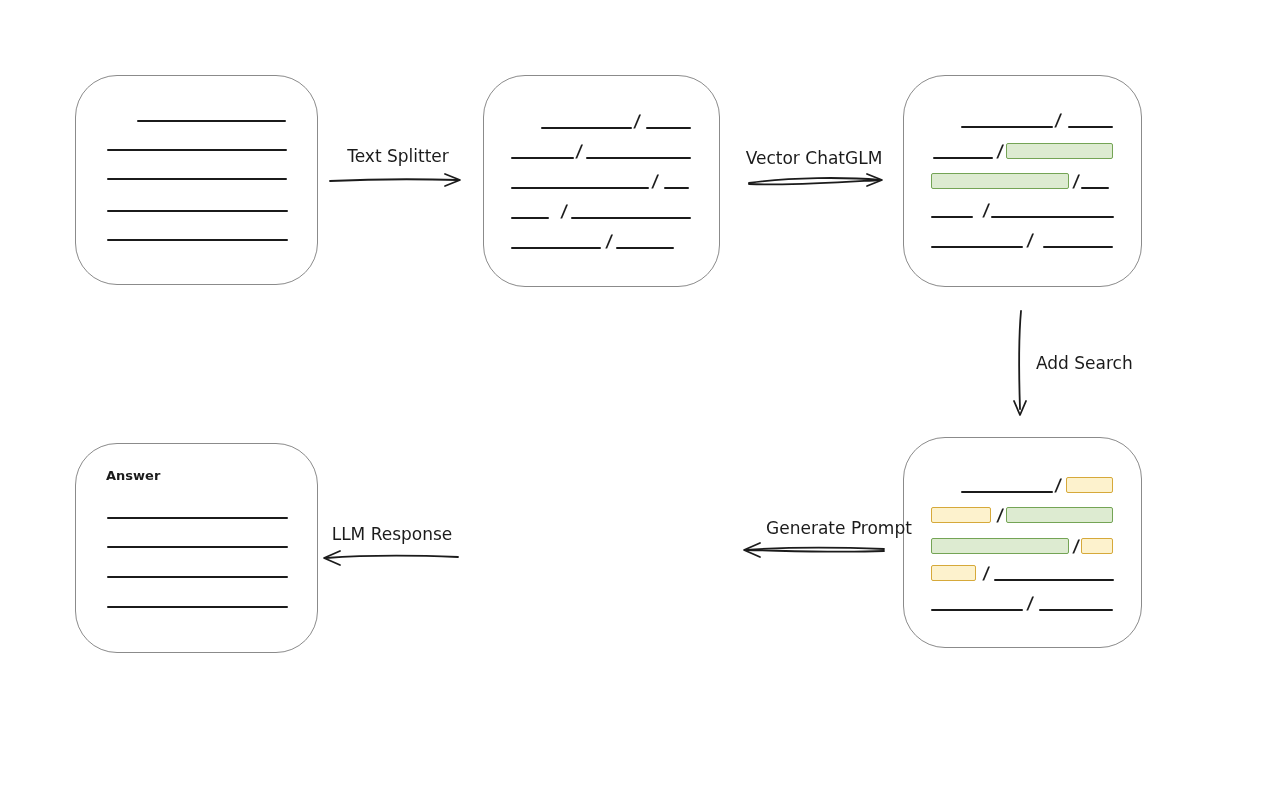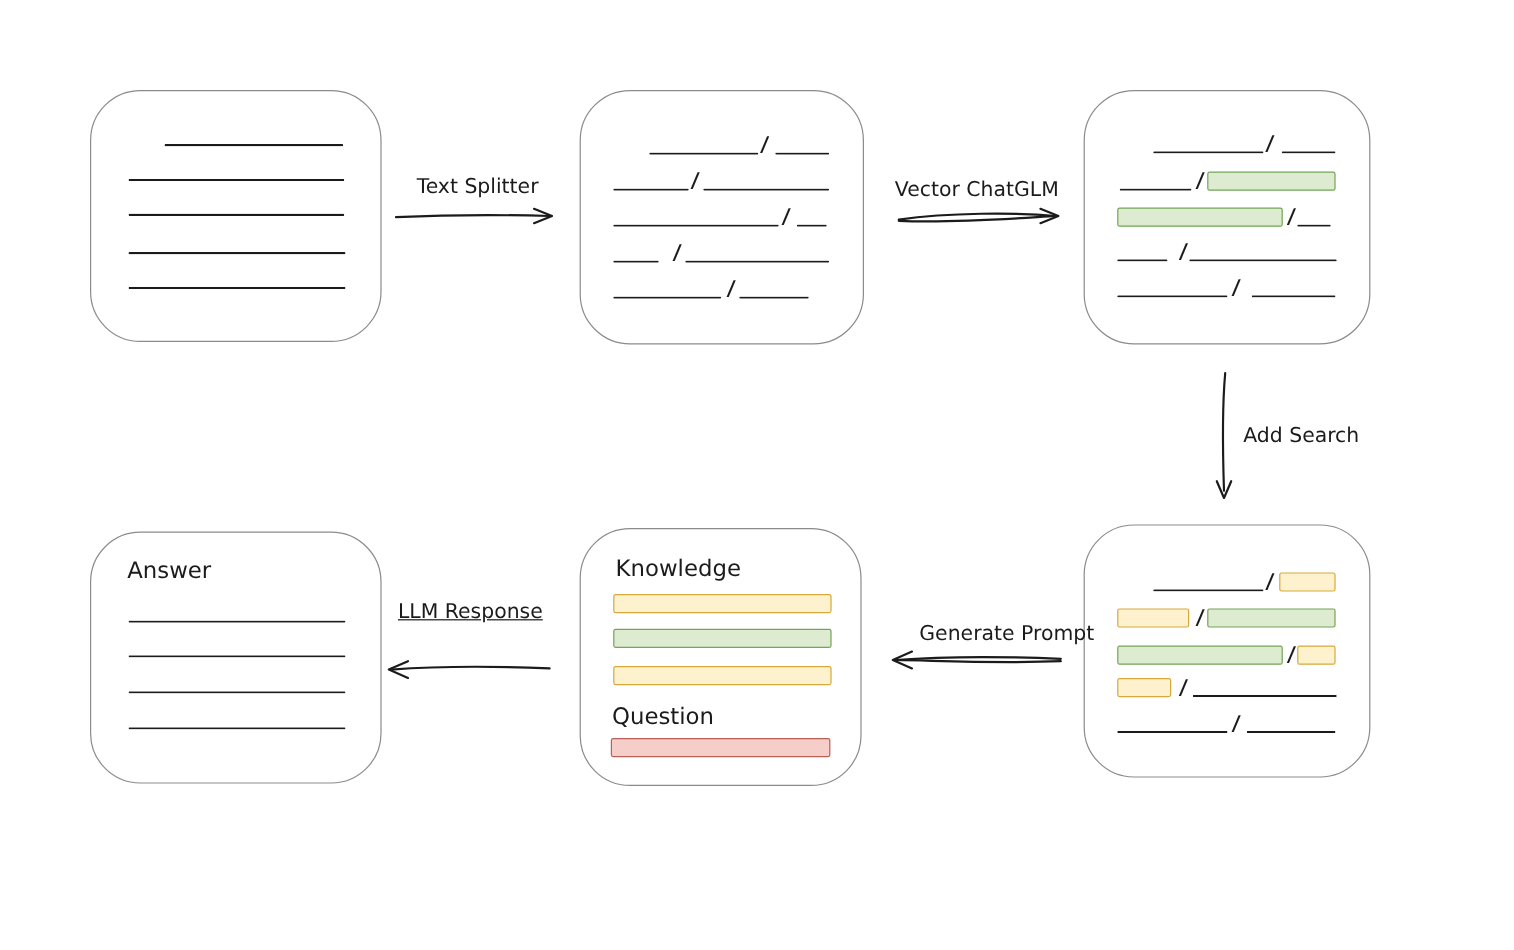--- a/index.html
+++ b/index.html
@@ -19,21 +19,21 @@
   }
   .it-line{position:absolute;border-top:2px solid var(--ink,#1b1b1b);border-radius:2px;}
   .it-slash{
     position:absolute;font-size:17px;line-height:17px;font-weight:600;
     transform:skewX(-6deg);color:var(--ink,#1b1b1b);
   }
   .it-bar{position:absolute;height:16px;box-sizing:border-box;border-radius:2px;}
   .bar-green{background:var(--green-fill,#ddebd1);border:1.6px solid var(--green-border,#74a455);}
   .bar-yellow{background:var(--yellow-fill,#fdf2cd);border:1.6px solid var(--yellow-border,#d6a93a);}
   .bar-red{background:var(--red-fill,#f5cdc9);border:1.6px solid var(--red-border,#b85f58);}
-  .it-text{position:absolute;font-size:19px;line-height:20px;font-weight:400;white-space:nowrap;}
+  .it-text{position:absolute;font-size:13px;line-height:20px;font-weight:700;white-space:nowrap;}
   .arrow{position:absolute;overflow:visible;}
   .arrow path,.arrow polyline{stroke:var(--ink,#1b1b1b);stroke-width:1.8;fill:none;stroke-linecap:round;stroke-linejoin:round;}
   .arrow-label{
     position:absolute;font-size:17px;line-height:20px;font-weight:500;
     text-align:center;white-space:nowrap;
   }
   .caption{
     position:absolute;left:770px;top:686px;width:420px;
     font-size:18px;line-height:22px;font-weight:500;text-align:center;white-space:nowrap;
   }
@@ -98,28 +98,20 @@
       <div class="it-slash" style="left: 169px; top: 100px;">/</div>
       <div class="it-bar bar-yellow" style="left: 177px; top: 100px; width: 32px;"></div>
       <div class="it-bar bar-yellow" style="left: 27px; top: 127px; width: 45px;"></div>
       <div class="it-slash" style="left: 79px; top: 127px;">/</div>
       <div class="it-line" style="left: 90px; top: 141px; width: 120px;"></div>
       <div class="it-line" style="left: 27px; top: 171px; width: 92px;"></div>
       <div class="it-slash" style="left: 123px; top: 157px;">/</div>
       <div class="it-line" style="left: 135px; top: 171px; width: 74px;"></div>
     </div>
 
-  <div class="box" style="left:483px;top:440px;width:235px;height:215px;">
-      <span class="it-text" style="left: 29px; top: 23px;">Knowledge</span>
-      <div class="it-bar bar-yellow" style="left: 27px; top: 54px; width: 182px;"></div>
-      <div class="it-bar bar-green" style="left: 27px; top: 83px; width: 182px;"></div>
-      <div class="it-bar bar-yellow" style="left: 27px; top: 114px; width: 182px;"></div>
-      <span class="it-text" style="left: 26px; top: 146px;">Question</span>
-      <div class="it-bar bar-red" style="left: 25px; top: 174px; width: 183px;"></div>
-    </div>
 
   <div class="box" style="left:75px;top:443px;width:243px;height:210px;">
       <span class="it-text" style="left: 30px; top: 22px;">Answer</span>
       <div class="it-line" style="left: 31px; top: 73px; width: 181px;"></div>
       <div class="it-line" style="left: 31px; top: 102px; width: 181px;"></div>
       <div class="it-line" style="left: 31px; top: 132px; width: 181px;"></div>
       <div class="it-line" style="left: 31px; top: 162px; width: 181px;"></div>
     </div>
 
   <svg class="arrow" style="left:328px;top:170px;" width="140" height="22">
@@ -145,16 +137,16 @@
     <path d="M148,11 C100,9 50,9 10,12"></path>
     <path d="M148,13 C100,15 58,13 10,12"></path>
     <polyline points="24,5 8,12 24,19"></polyline>
   </svg>
   <div class="arrow-label" style="left:764px;top:518px;width:150px;">Generate Prompt</div>
 
   <svg class="arrow" style="left:316px;top:546px;" width="146" height="22">
     <path d="M142,11 C95,9 50,9 10,12"></path>
     <polyline points="24,5 8,12 24,19"></polyline>
   </svg>
-  <div class="arrow-label" style="left:326px;top:500px;width:132px;text-decoration:underline;">LLM Response</div>
+  <div class="arrow-label" style="left:326px;top:524px;width:132px;">LLM Response</div>
 
 
 </div>
 
 </body></html>

